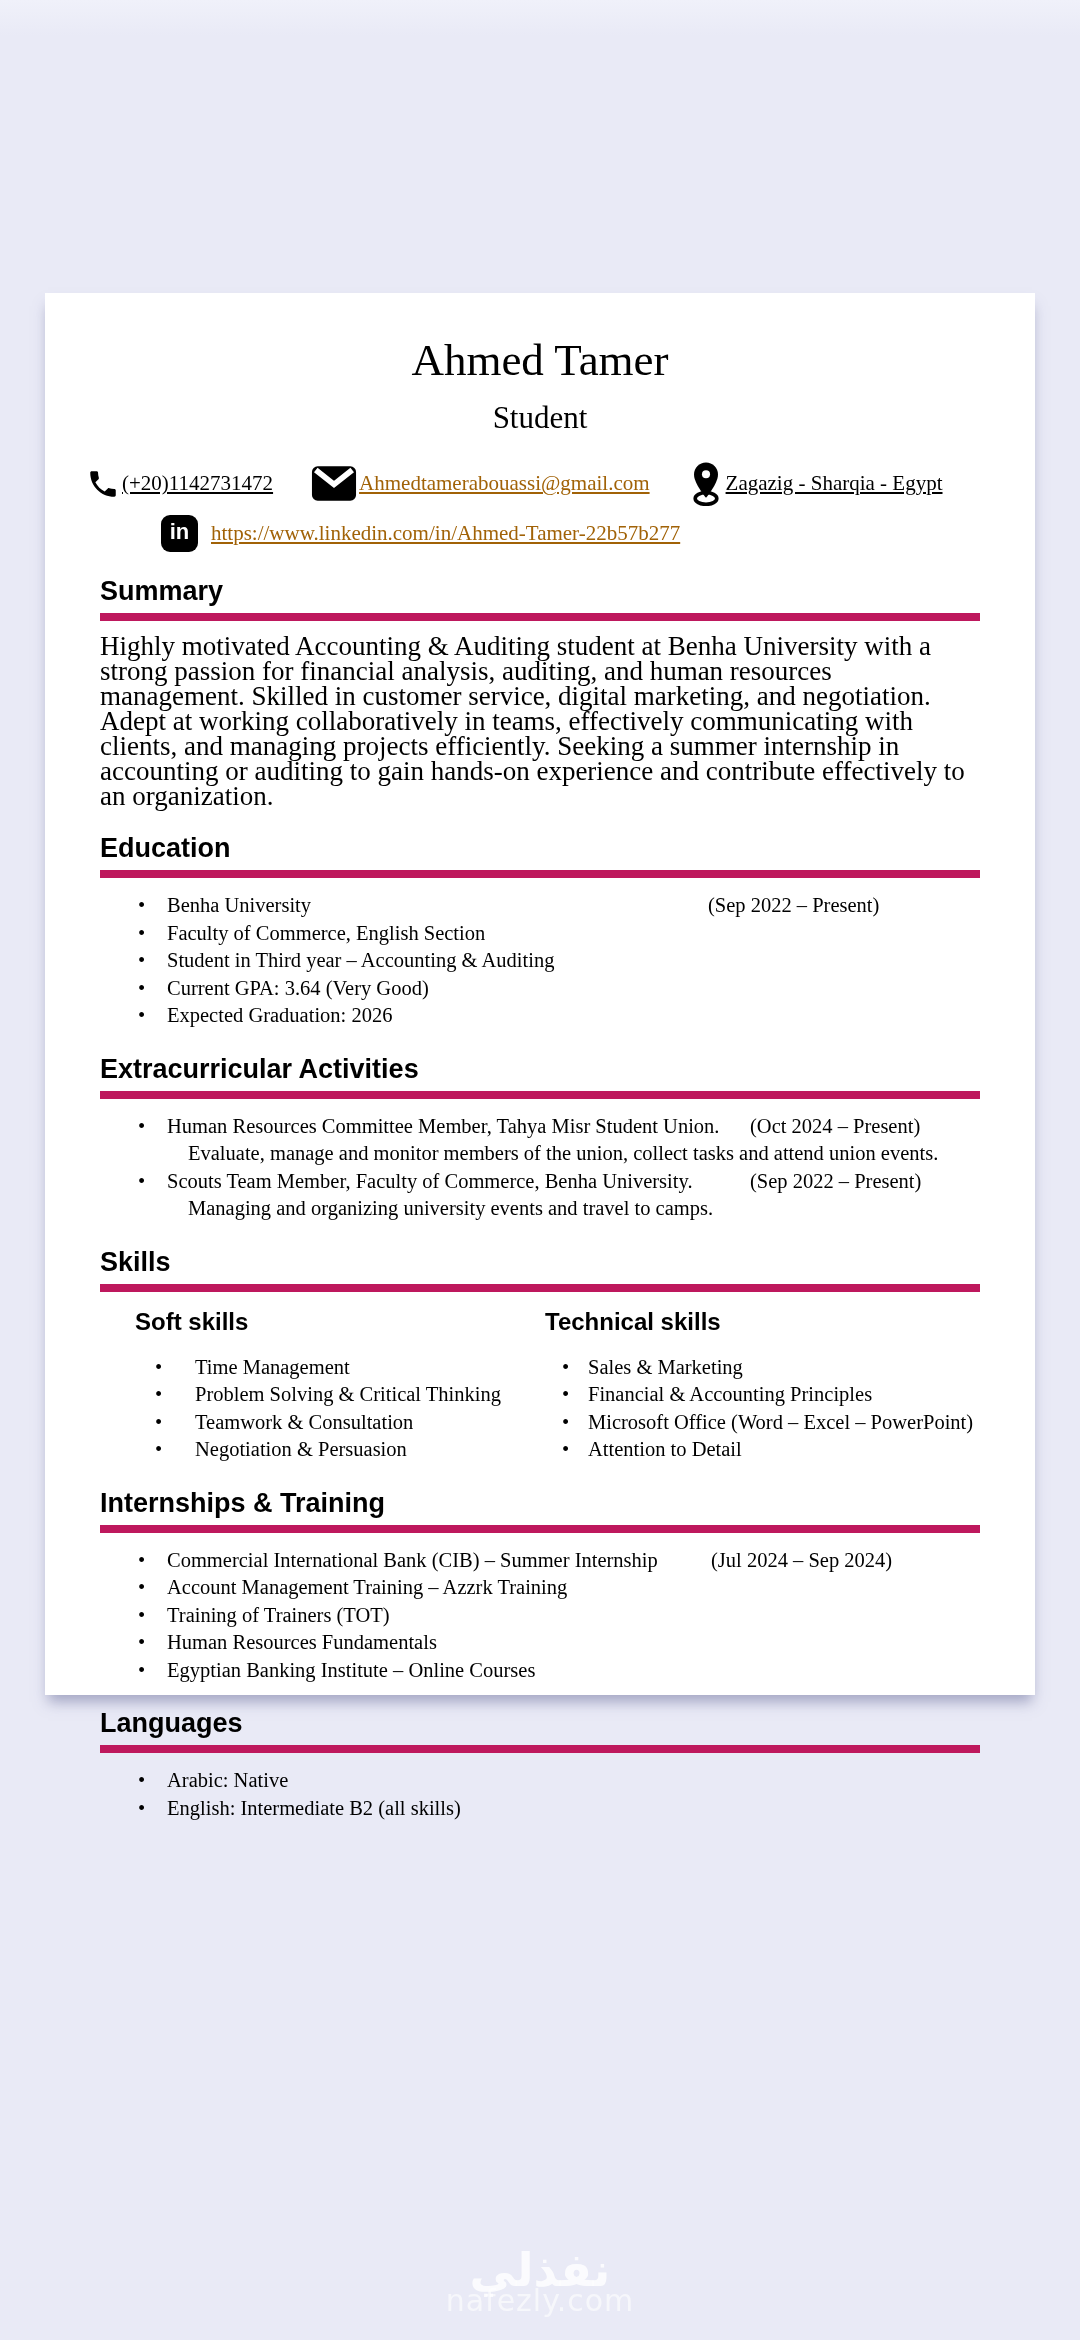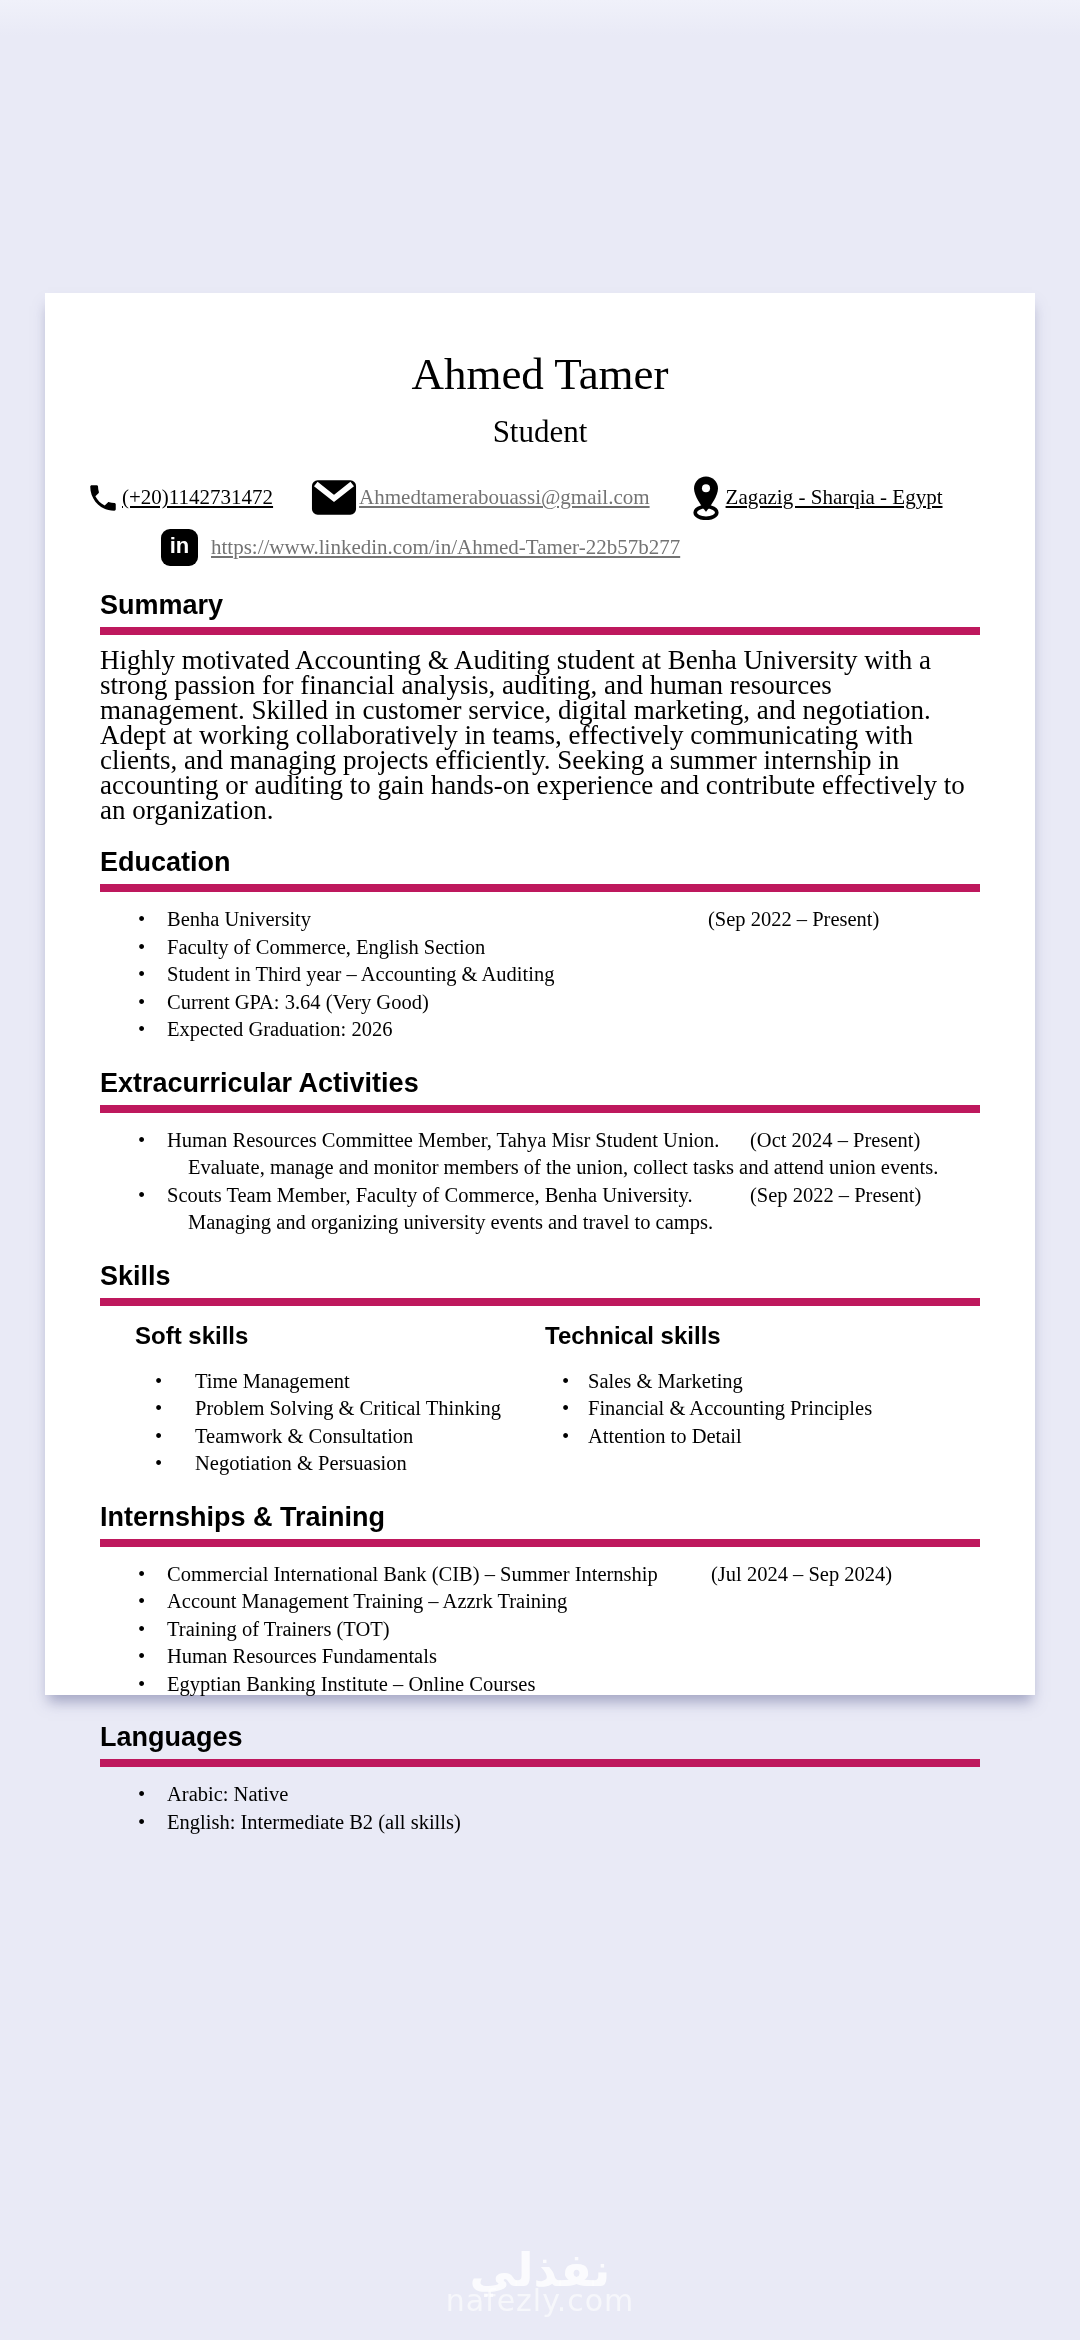--- a/index.html
+++ b/index.html
@@ -15,36 +15,36 @@
     position:absolute; top:0; left:0; width:1080px; height:36px;
     background:linear-gradient(#f0f1fa,#e9eaf6);
   }
   
   .page {
     position:absolute; left:45px; top:293px;
     width:990px; height:1402px;
     background:#ffffff;
     box-shadow:0 10px 13px -3px rgba(96,100,148,0.5);
     box-sizing:border-box;
-    padding:56px 55px 0 55px;
+    padding:42px 55px 0 55px;
   }
   .name {
     margin:0; font-size:45px; font-weight:400;
     text-align:center; line-height:50px;
   }
   .role {
     margin:16px 0 0 0; font-size:31px; font-weight:400;
     text-align:center; line-height:34px;font-family:Liberation Serif, serif;
   }
   
   .contact-row { display:flex; align-items:center; font-size:21px; }
   .contact-row.row1 { margin:26px 0 0 -14px; gap:38px; }
   .contact-row.row2 { margin:9px 0 0 40px; gap:13px; }
   .contact-item { display:flex; align-items:center; gap:2px; white-space:nowrap; }
-  .blue-link { color:#737373; text-decoration:underline; cursor:pointer; }
+  .blue-link { color:#a16207; text-decoration:underline; cursor:pointer; }
   .plain-link { color:#000; text-decoration:underline; cursor:pointer; }
   .icon svg { display:block; }
   .li-badge {
     width:37px; height:37px; background:#000; border-radius:9px;
     display:flex; align-items:center; justify-content:center;
     color:#fff; font-family:"Liberation Sans","DejaVu Sans",sans-serif;
     font-weight:bold; font-size:22px; line-height:22px; padding-bottom:3px;
     box-sizing:border-box;
     margin-left:21px;
   }
@@ -182,20 +182,21 @@
           <li>Problem Solving &amp; Critical Thinking</li>
           <li>Teamwork &amp; Consultation</li>
           <li>Negotiation &amp; Persuasion</li>
         </ul>
       </div>
       <div class="skills-col right">
         <h4>Technical skills</h4>
         <ul class="bullets">
           <li>Sales &amp; Marketing</li>
           <li>Financial &amp; Accounting Principles</li>
+          <li>Microsoft Office (Word – Excel – PowerPoint)</li>
           <li>Attention to Detail</li>
         </ul>
       </div>
     </div>
   </div>
 
   <div class="section">
     <h3>Internships &amp; Training</h3>
     <ul class="bullets intern">
       <li>

